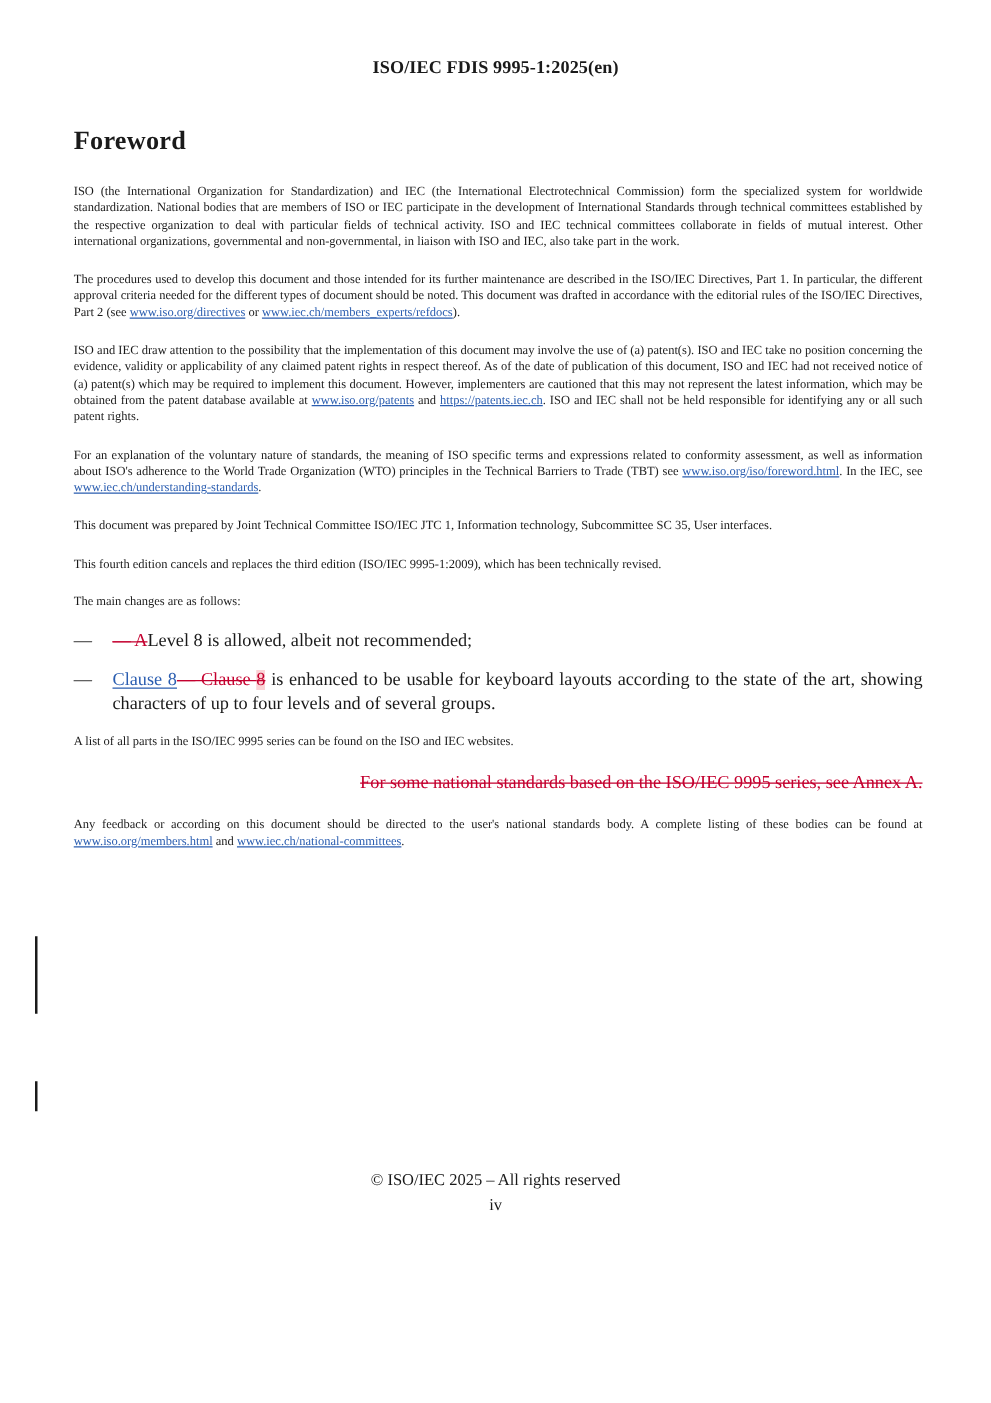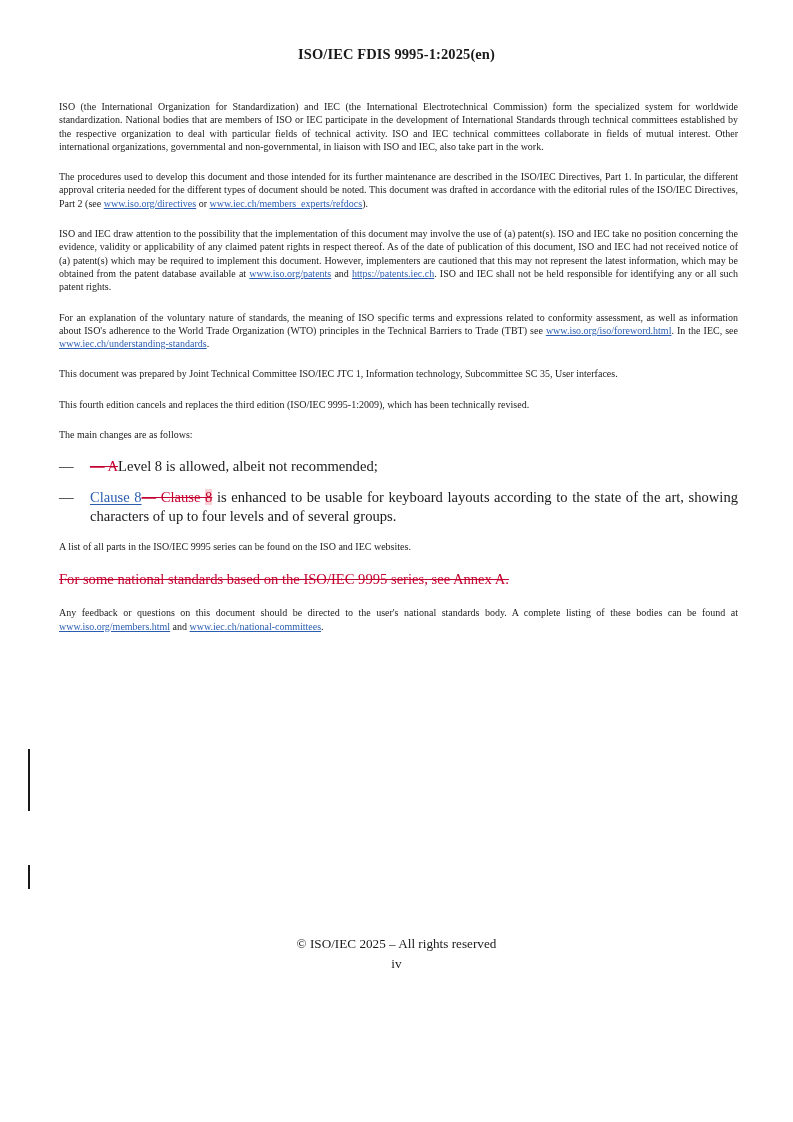--- a/index.html
+++ b/index.html
@@ -76,21 +76,21 @@
     text-underline-offset: 1.5px;
   }
   p.deleted-par {
     color: #c4002f;
     text-decoration: line-through;
     text-decoration-color: #c4002f;
     text-decoration-thickness: 1.2px;
     font-size: 14.6px;
     line-height: 1.33;
     margin: 0 0 17px 0;
-    text-align: left;
+    text-align: right;
   }
 
   
   ul.dash-list {
     list-style: none;
     margin: 0 0 13px 0;
     padding: 0;
   }
   ul.dash-list li {
     position: relative;
@@ -131,20 +131,21 @@
 
 <div class="page">
 
   <div class="running-head">ISO/IEC FDIS 9995-1:2025(en)</div>
 
   <div class="change-bar" style="top:749px;height:62px;"></div>
   <div class="change-bar" style="top:865px;height:24px;"></div>
 
   <div class="content">
 
+    <h1 class="foreword">Foreword</h1>
 
     <p class="body-par">ISO (the International Organization for Standardization) and IEC (the International Electrotechnical Commission) form the specialized system for worldwide standardization. National bodies that are members of ISO or IEC participate in the development of International Standards through technical committees established by the respective organization to deal with particular fields of technical activity. ISO and IEC technical committees collaborate in fields of mutual interest. Other international organizations, governmental and non-governmental, in liaison with ISO and IEC, also take part in the work.</p>
 
     <p class="body-par"><span>The procedures used to develop this document and those intended for its further maintenance are described in the ISO/IEC Directives, Part 1. In particular, the different approval criteria needed for the different types of document should be noted. This document was drafted in accordance with the editorial rules of the ISO/IEC Directives, Part 2 (see </span><a class="doclink" href="#">www.iso.org/directives</a><span> or </span><a class="doclink" href="#">www.iec.ch/members_experts/refdocs</a><span>).</span></p>
 
     <p class="body-par"><span>ISO and IEC draw attention to the possibility that the implementation of this document may involve the use of (a) patent(s). ISO and IEC take no position concerning the evidence, validity or applicability of any claimed patent rights in respect thereof. As of the date of publication of this document, ISO and IEC had not received notice of (a) patent(s) which may be required to implement this document. However, implementers are cautioned that this may not represent the latest information, which may be obtained from the patent database available at </span><a class="doclink" href="#">www.iso.org/patents</a><span> and </span><a class="doclink" href="#">https://patents.iec.ch</a><span>. ISO and IEC shall not be held responsible for identifying any or all such patent rights.</span></p>
 
 
     <p class="body-par"><span>For an explanation of the voluntary nature of standards, the meaning of ISO specific terms and expressions related to conformity assessment, as well as information about ISO's adherence to the World Trade Organization (WTO) principles in the Technical Barriers to Trade (TBT) see </span><a class="doclink" href="#">www.iso.org/iso/foreword.html</a><span>. In the IEC, see </span><a class="doclink" href="#">www.iec.ch/understanding-standards</a><span>.</span></p>
 
@@ -160,21 +161,21 @@
       </li>
       <li>
         <span class="dash">—</span><a class="ins" href="#">Clause 8</a><span class="del">— Clause </span><span class="del del-hl">8</span><span> is enhanced to be usable for keyboard layouts according to the state of the art, showing characters of up to four levels and of several groups.</span>
       </li>
     </ul>
 
     <p class="body-par">A list of all parts in the ISO/IEC 9995 series can be found on the ISO and IEC websites.</p>
 
     <p class="deleted-par">For some national standards based on the ISO/IEC 9995 series, see Annex A.</p>
 
-    <p class="body-par"><span>Any feedback or questions on this document should be directed to the user's national standards body. A complete listing of these bodies can be found at </span><a class="doclink" href="#">www.iso.org/members.html</a><span> and </span><a class="doclink" href="#">www.iec.ch/national-committees</a><span>.</span></p>
+    <p class="body-par"><span>Any feedback or according on this document should be directed to the user's national standards body. A complete listing of these bodies can be found at </span><a class="doclink" href="#">www.iso.org/members.html</a><span> and </span><a class="doclink" href="#">www.iec.ch/national-committees</a><span>.</span></p>
 
   </div>
 
   <div class="footer">
     <span>© ISO/IEC 2025 – All rights reserved</span>
     <span class="pageno">iv</span>
   </div>
 
 </div>
 

